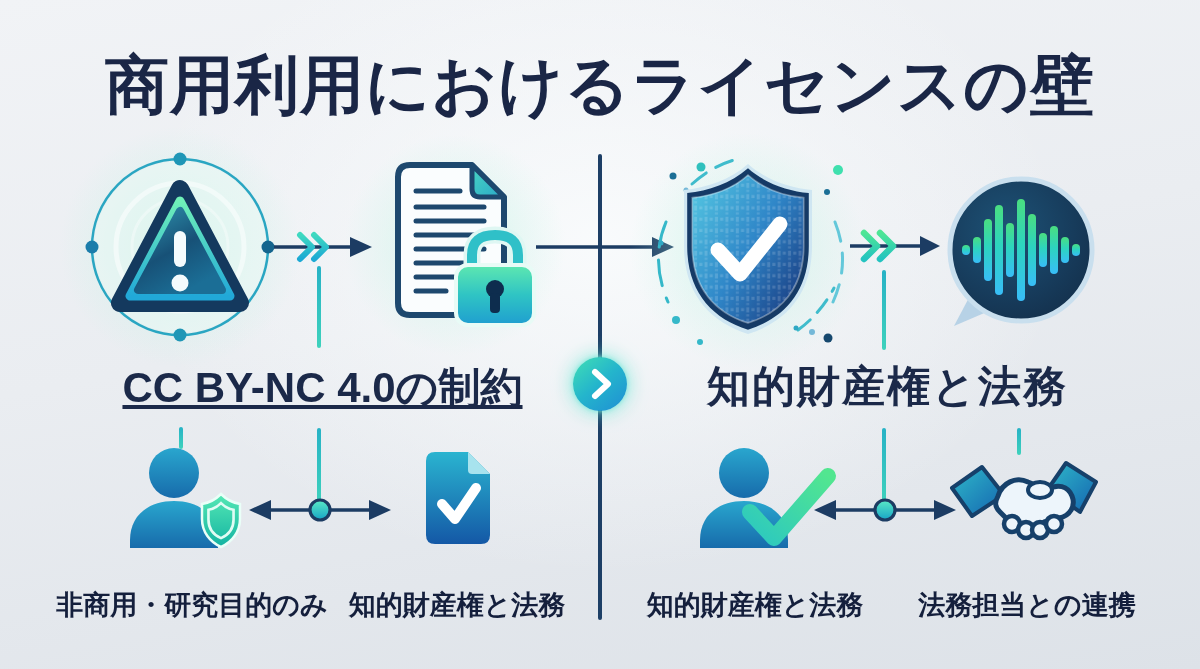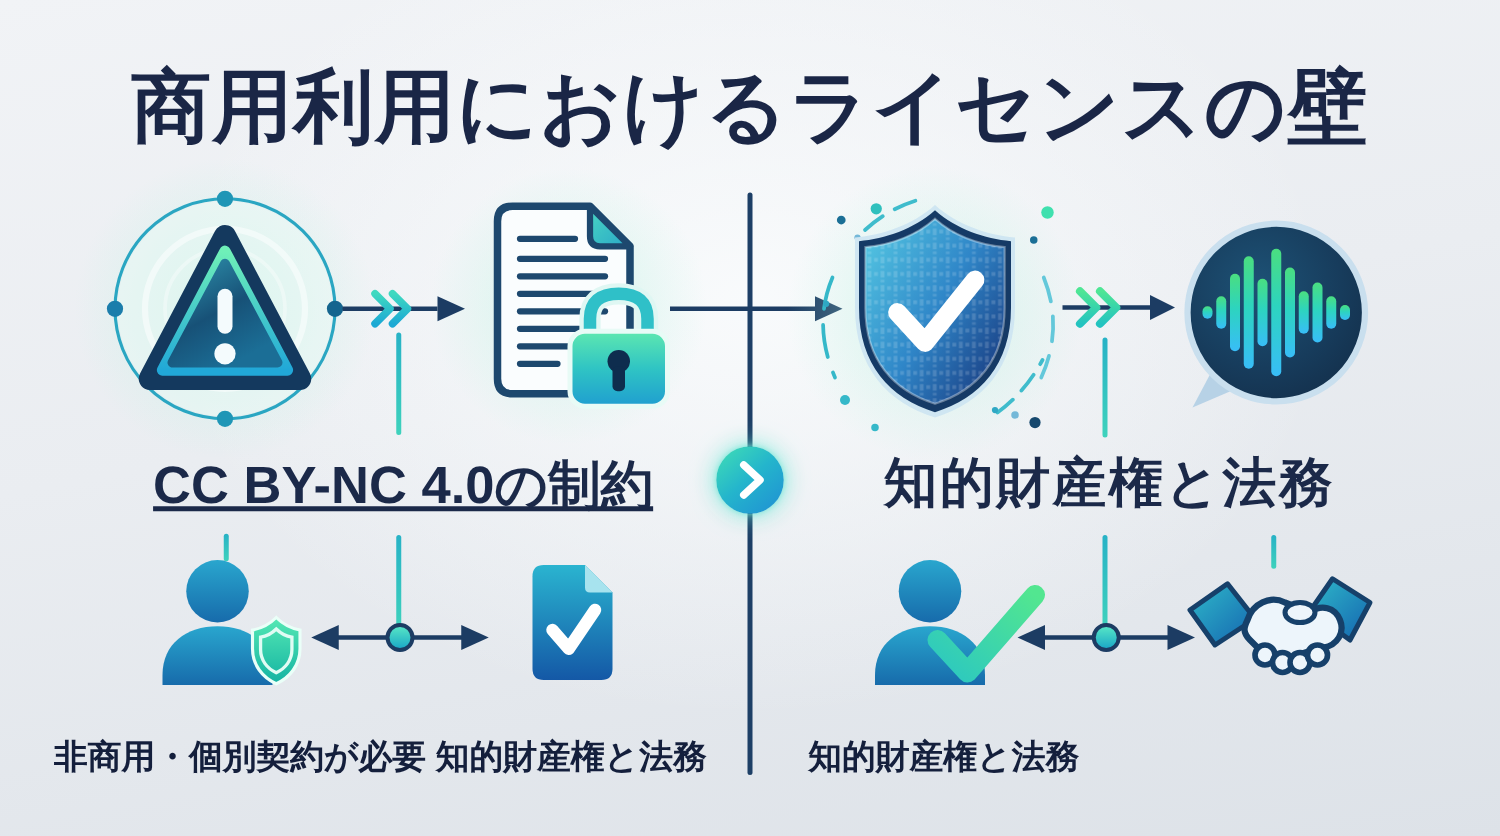--- a/index.html
+++ b/index.html
@@ -202,21 +202,21 @@
       <polygon points="146,16 124,6 124,26" fill="#1c3c63"></polygon>
       <circle cx="75" cy="16" r="10" fill="url(#dotGrad)" stroke="#1c3c63" stroke-width="3.2"></circle>
     </svg>
 
     <svg class="abs" style="left:424px;top:450px" width="68" height="96" viewBox="0 0 68 96">
       <path d="M11,2 L44,2 L66,24 L66,85 Q66,94 57,94 L11,94 Q2,94 2,85 L2,11 Q2,2 11,2 Z" fill="url(#dcGrad)"></path>
       <path d="M44,2 L66,24 L48,24 Q44,24 44,20 Z" fill="#a7e3ee"></path>
       <path d="M18,54 L31,69 L52,38" fill="none" stroke="#ffffff" stroke-width="10" stroke-linecap="round" stroke-linejoin="round"></path>
     </svg>
 
-    <p class="label" style="left:192px">非商用・個別契約が必要</p>
+    <p class="label" style="left:192px">非商用・研究目的のみ</p>
     <p class="label" style="left:457px">知的財産権と法務</p>
   </section>
 
   <div class="chev-circle">
     <svg width="54" height="54" viewBox="0 0 54 54">
       <path d="M22,15 L35,27 L22,39" fill="none" stroke="#ffffff" stroke-width="6" stroke-linecap="round" stroke-linejoin="round"></path>
     </svg>
   </div>
 
   <section class="abs" style="inset:0">
@@ -305,15 +305,16 @@
       <path d="M146,30 L116,11 L98,37 L130,60 Z" fill="url(#hsGrad)" stroke="#16406a" stroke-width="4" stroke-linejoin="round"></path>
       <path d="M48,44 C52,31 66,24 78,30 L98,38 C107,31 118,34 122,44 C126,54 120,64 109,66 L94,70 C83,77 68,77 58,68 L50,60 C44,54 45,50 48,44 Z" fill="#edf5fb" stroke="#16406a" stroke-width="5" stroke-linejoin="round"></path>
       <ellipse cx="90" cy="38" rx="12" ry="8" fill="#edf5fb" stroke="#16406a" stroke-width="4"></ellipse>
       <circle cx="62" cy="72" r="8" fill="#edf5fb" stroke="#16406a" stroke-width="4.5"></circle>
       <circle cx="76" cy="78" r="8" fill="#edf5fb" stroke="#16406a" stroke-width="4.5"></circle>
       <circle cx="90" cy="78" r="8" fill="#edf5fb" stroke="#16406a" stroke-width="4.5"></circle>
       <circle cx="104" cy="72" r="8" fill="#edf5fb" stroke="#16406a" stroke-width="4.5"></circle>
     </svg>
 
     <p class="label" style="left:755px">知的財産権と法務</p>
+    <p class="label" style="left:1027px">法務担当との連携</p>
   </section>
 
 </div>
 
 </body></html>

